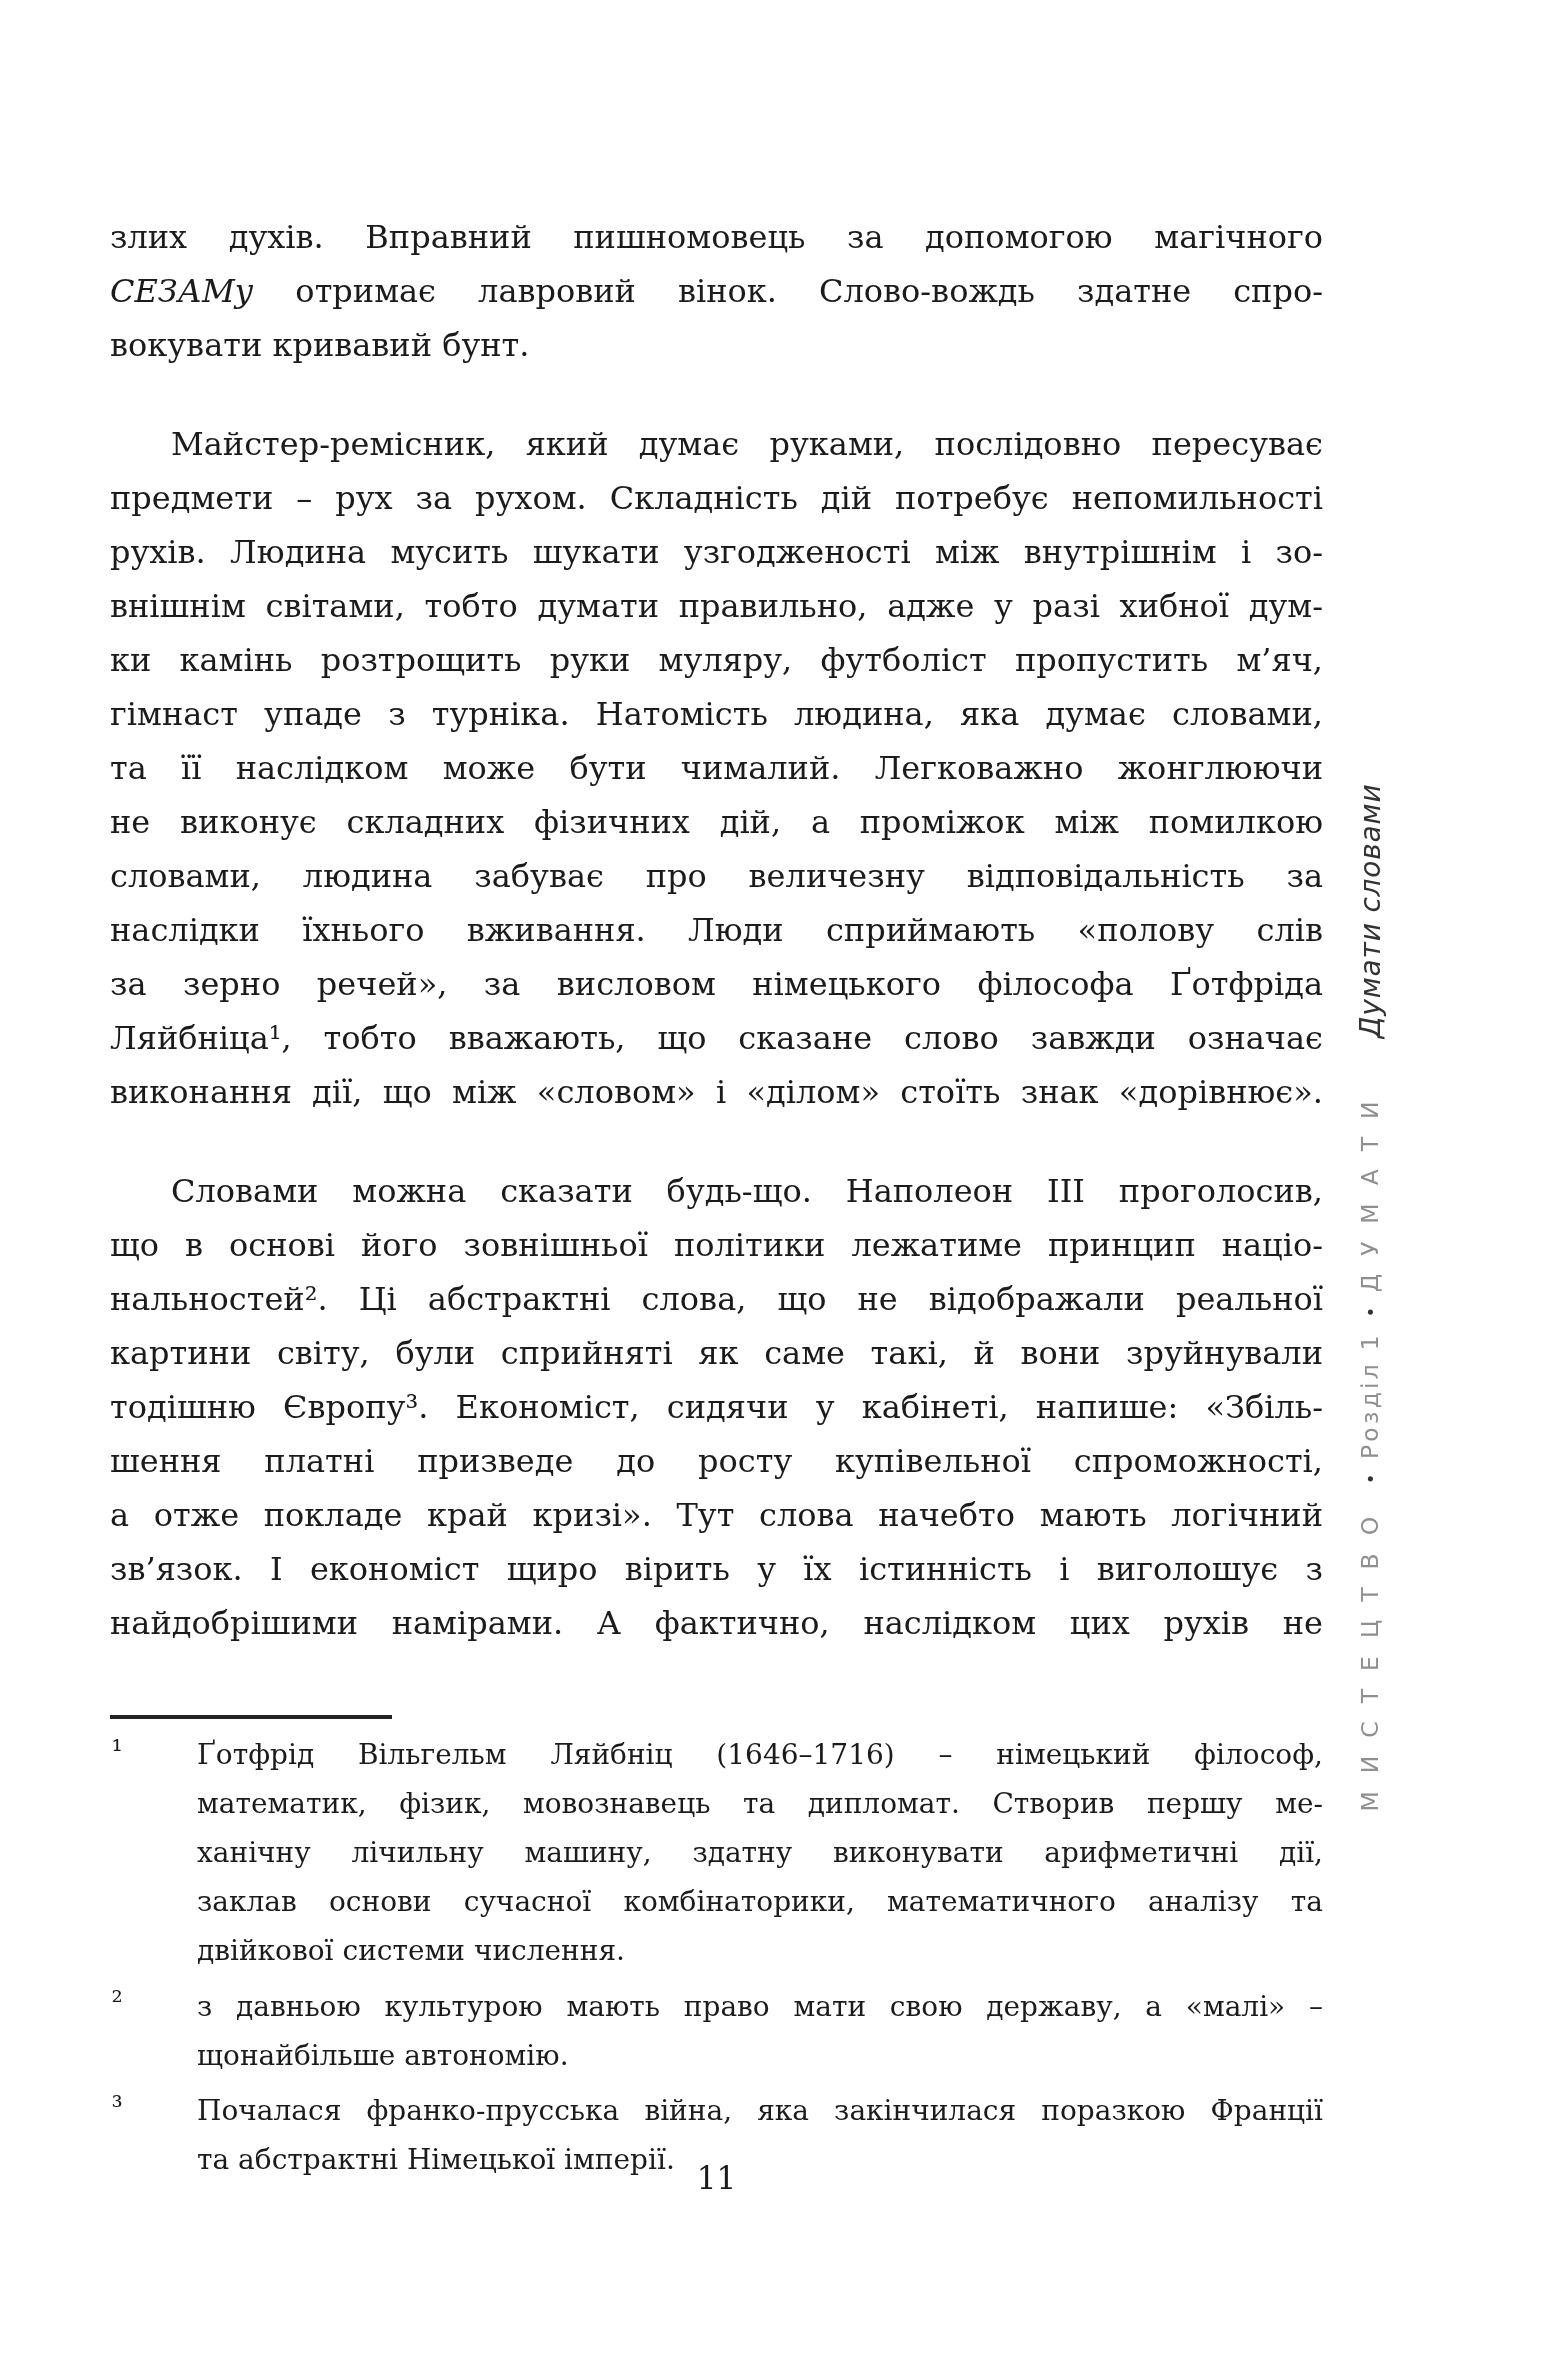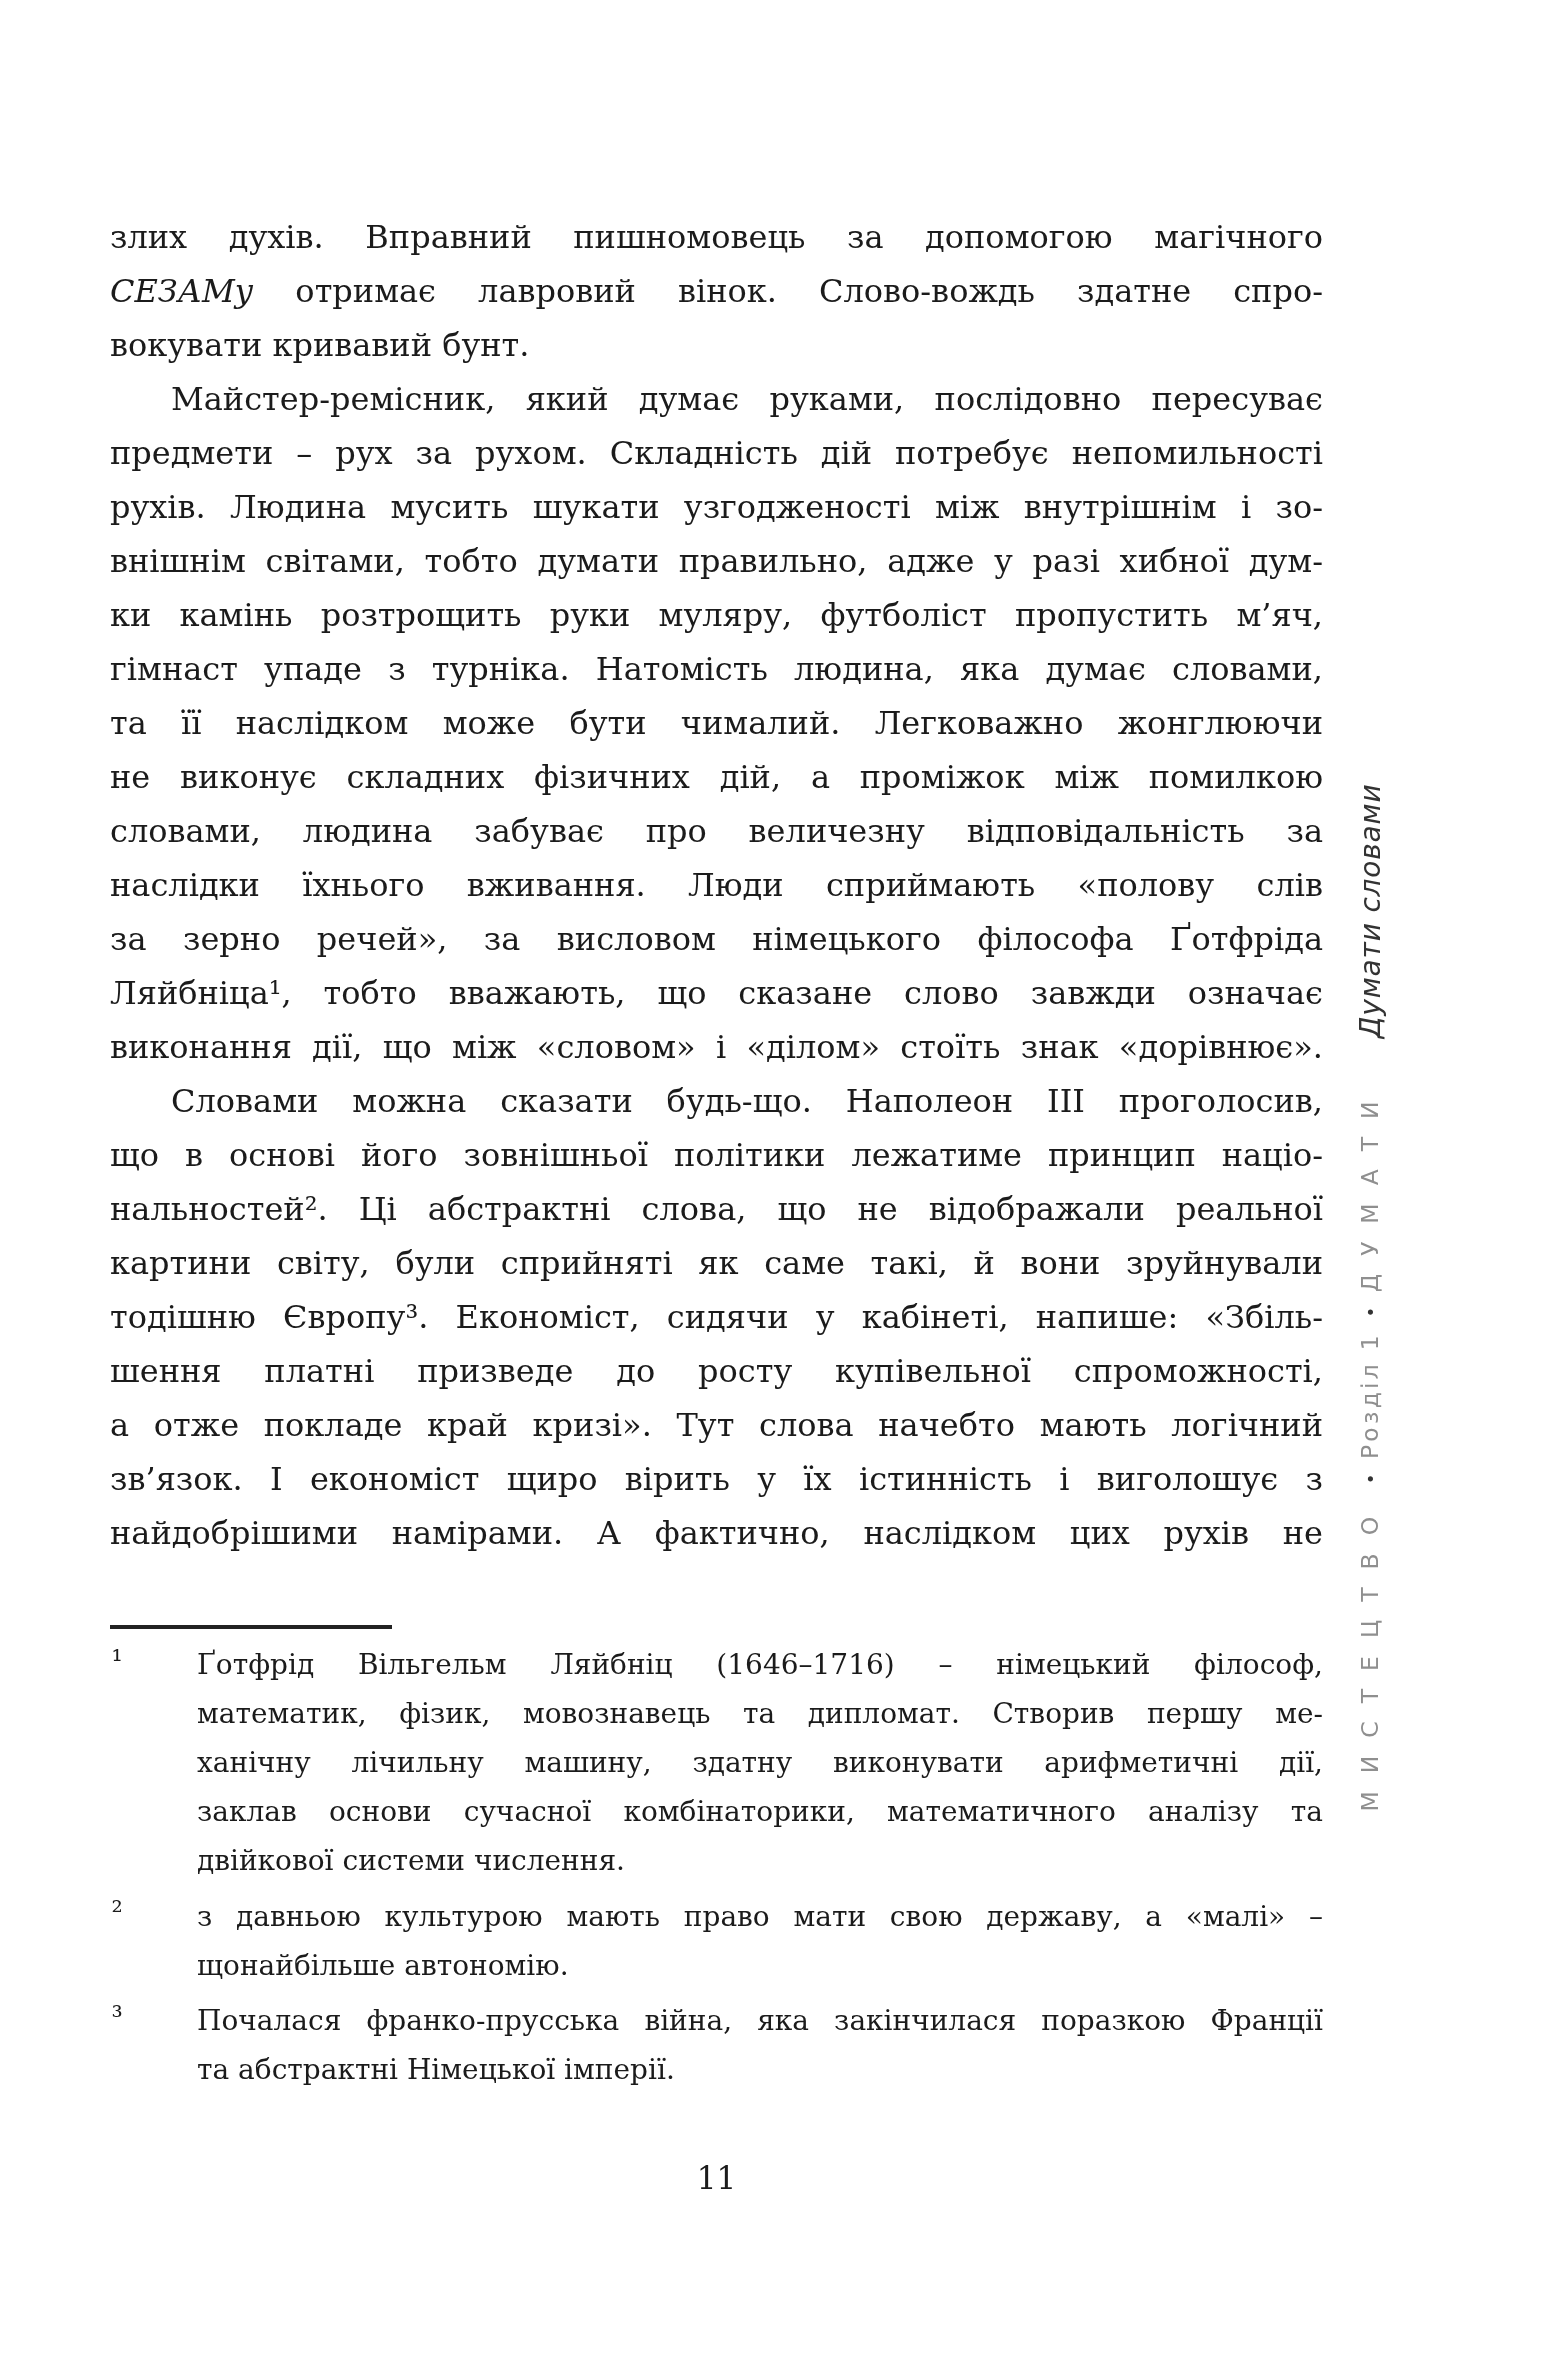--- a/index.html
+++ b/index.html
@@ -6,21 +6,21 @@
   html,body{margin:0;padding:0;background:#ffffff;}
   .page{
     position:relative;width:1558px;height:2377px;background:#ffffff;
     font-family:"DejaVu Serif","Liberation Serif",serif;color:#1b1b1b;overflow:hidden;
   }
   .textblock{position:absolute;left:110px;top:210px;width:1213px;}
   .para{margin:0;padding:0;}
   .ln{font-size:32px;line-height:54px;}
   .just{text-align:justify;text-align-last:justify;}
   .end{text-align:center;text-align-last:left;}
-  .indent{padding-left:61px;}
+  .indent{padding-left:61px;margin-top:45px;}
   em{font-style:italic;}
   .fnrule{margin-top:65px;width:282px;height:4px;background:#222222;}
   .footnotes{margin-top:11.4px;}
   .footnote{position:relative;padding-left:47px;margin-bottom:6.5px;}
   .footnote .ln{font-size:28px;line-height:49px;margin-left:40px;}
   .fn-num{position:absolute;left:1.6px;top:3.2px;font-size:28px;}
   .pagenum{
     position:absolute;left:110px;top:2160px;width:1213px;text-align:center;
     font-size:31px;line-height:36px;
   }

